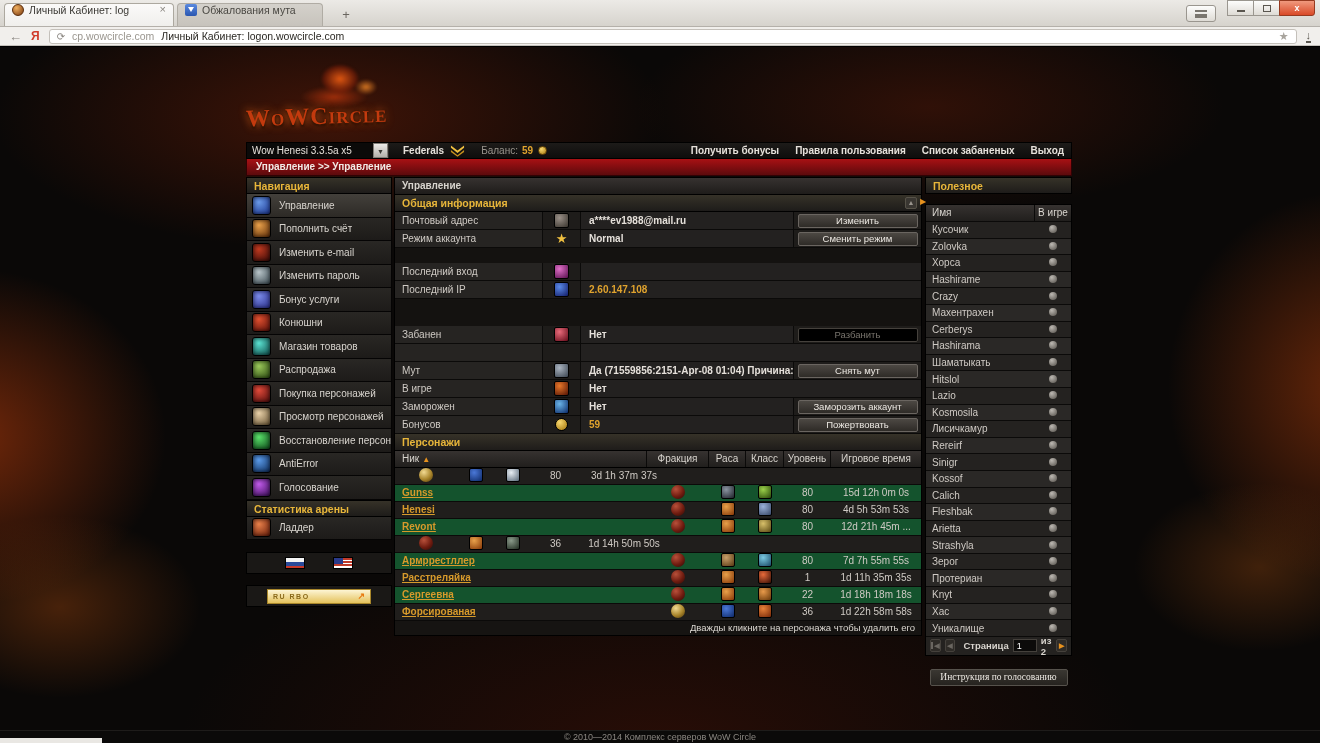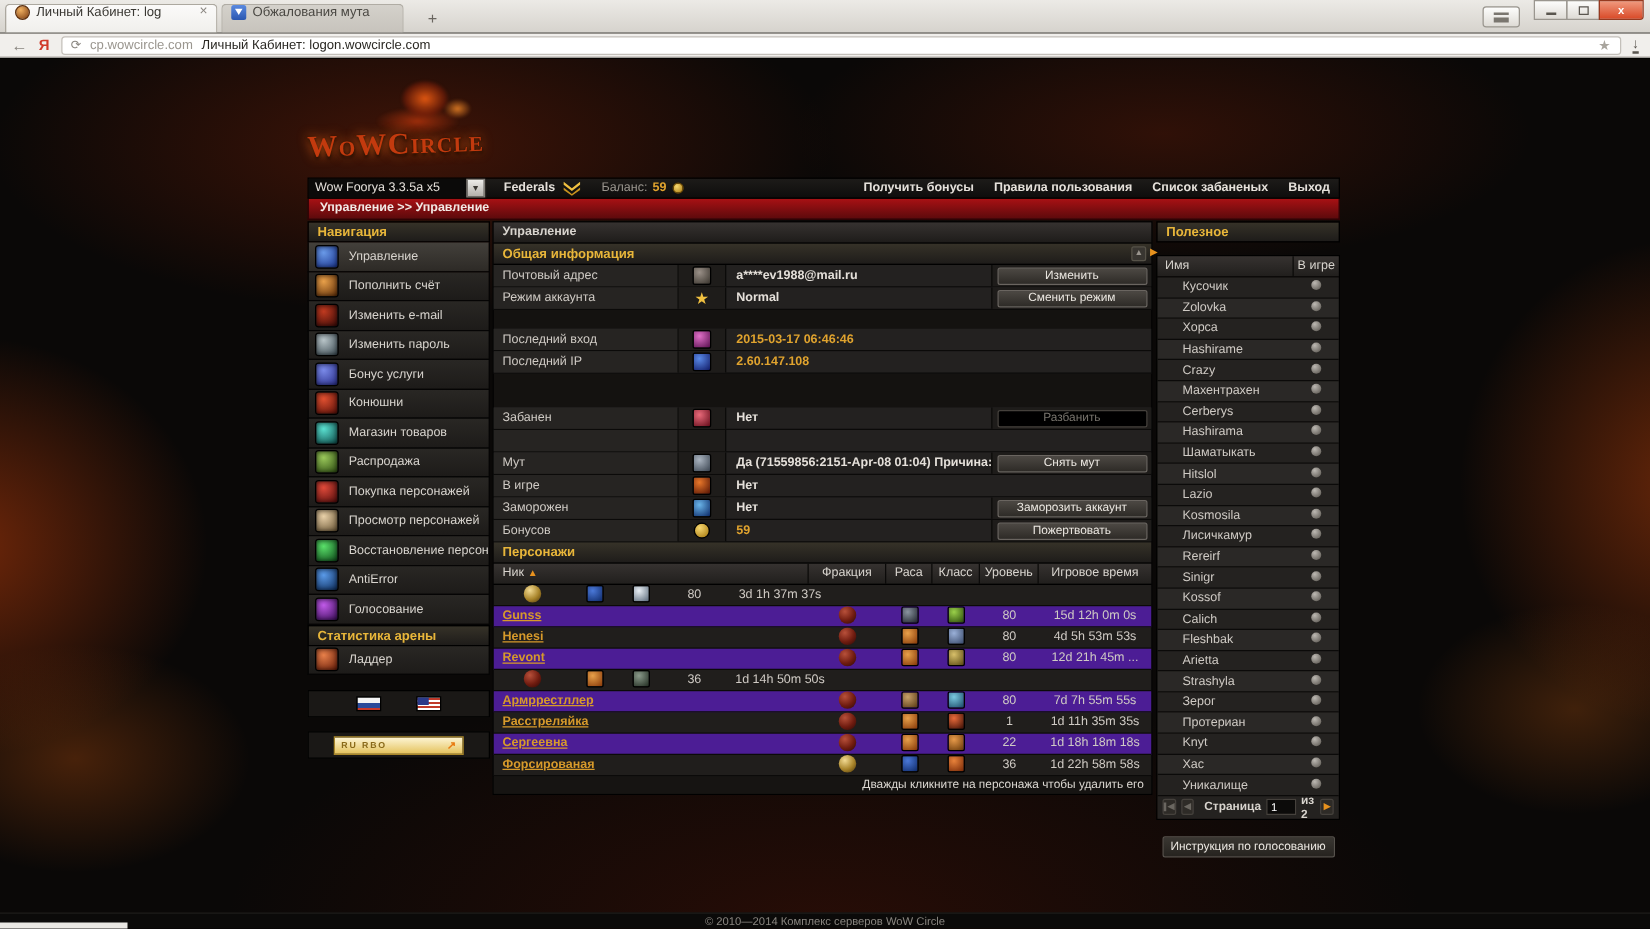--- a/index.html
+++ b/index.html
@@ -113,47 +113,47 @@
 .acct-spacer{background:transparent}
 
 
 .char-hdr{display:flex;height:17px;background:linear-gradient(#363230,#211f1d);border-bottom:1px solid #000;font-size:10px;color:#d8d4ce}
 .ch{line-height:16px;border-right:1px solid #0b0a09;text-align:center;overflow:hidden;white-space:nowrap}
 .ch-name{flex:1;text-align:left;padding-left:7px}
 .ch-fac{width:62px;flex:none}.ch-race{width:37px;flex:none}.ch-cls{width:38px;flex:none}.ch-lvl{width:47px;flex:none}
 .ch-time{width:90px;flex:none;border-right:none}
 .sort-arrow{color:#e8921e;font-size:8px;margin-left:3px}
 .char-row{display:flex;height:17px;align-items:center;border-bottom:1px solid #0b0a09;background:#201e1c;font-size:10px;color:#cfcac4}
-.char-row.alt{background:#4c1d95}
+.char-row.alt{background:#14532d}
 .char-row .ch{border-right:none;line-height:16px}
 .char-link{color:#d79a2b;font-weight:bold;text-decoration:underline;cursor:pointer}
 .fac-ico{width:14px;height:14px;border-radius:50%;display:inline-block;vertical-align:-3px}
 .fac-alliance{background:radial-gradient(circle at 35% 30%,#f2da92,#a8842a 55%,#483208)}
 .fac-horde{background:radial-gradient(circle at 35% 30%,#b8503a,#701c10 55%,#280805)}
 .cicon{width:14px;height:14px;border-radius:2px;border:1px solid #000;display:inline-block;vertical-align:-3px}
 .char-note{height:14px;line-height:13px;text-align:right;padding-right:6px;font-size:9.5px;color:#dcd8d2;background:#161412}
 
 
 #useful-box{margin-top:10px;border:1px solid #000}
 .u-hdr{display:flex;height:17px;background:linear-gradient(#363230,#211f1d);font-size:10px;color:#d8d4ce;border-bottom:1px solid #0b0a09}
 .u-name-h{flex:1;padding-left:6px;line-height:16px;border-right:1px solid #0b0a09}
 .u-game-h{width:36px;text-align:center;line-height:16px;flex:none}
 .u-row{display:flex;height:16.6px;align-items:center;background:#242220;border-bottom:1px solid #0b0a09;font-size:10px;color:#cfcac4}
 .u-row.alt{background:#2a2826}
-.u-name{flex:1;padding-left:20px;overflow:hidden;white-space:nowrap}
+.u-name{flex:1;padding-left:6px;overflow:hidden;white-space:nowrap}
 .u-orbc{width:36px;text-align:center;flex:none}
 .u-orb{width:8px;height:8px;border-radius:50%;background:radial-gradient(circle at 35% 30%,#bcb8b2,#524e48);display:inline-block}
 .u-pg{display:flex;align-items:center;height:18px;background:#242220;padding:0 4px;gap:4px;font-size:9.5px;color:#d8d4ce;font-weight:bold}
 .pg-btn{width:16px;height:13px;background:#2e2b27;border:1px solid #45413c;color:#6a6660;font-size:7px;line-height:11px;text-align:center;border-radius:2px;cursor:pointer}
 .pg-btn.first span{border-left:2px solid #6a6660;padding-left:1px}
 .pg-btn.next{color:#e8921e;margin-left:auto}
 .pg-label{margin-left:4px}
 .pg-input{width:24px;height:13px;background:#0c0b0a;border:1px solid #45413c;color:#fff;font-size:9px;padding-left:3px;font-family:inherit}
 .instr-wrap{margin-top:13px;display:flex;justify-content:center}
-.instr-btn{font-family:Liberation Sans, sans-serif;width:138px;height:17px;font-size:9.5px;color:#ece8e2;background:linear-gradient(#3a3732,#26231f);border:1px solid #56524c;border-radius:2px;cursor:pointer}
+.instr-btn{font-family:Liberation Serif, serif;width:138px;height:17px;font-size:9.5px;color:#ece8e2;background:linear-gradient(#3a3732,#26231f);border:1px solid #56524c;border-radius:2px;cursor:pointer}
 .panel-handle{position:absolute;left:-5px;top:20px;color:#e8921e;font-size:8px}
 
 #pagefooter{position:absolute;left:0;right:0;top:683px;height:13px;background:#0b0a09;border-top:1px solid #1e1c1a;text-align:center;font-size:9px;color:#8a8680;line-height:13px}
 #taskbar-frag{position:absolute;left:0;bottom:0;width:102px;height:5px;background:#e9e7e3}
 </style>
 </head>
 <body>
 
 <div id="screen">
 
@@ -195,21 +195,21 @@
 
   <div id="page">
     <div id="content">
 
       <div id="logo">
         <div class="logo-text">WoWCircle</div>
       </div>
 
       <div id="topbar">
         <div class="server-select">
-          <span class="sel-label">Wow Foorya 3.3.5a x5</span>
+          <span class="sel-label">Wow Henesi 3.3.5a x5</span>
           <span class="sel-arrow">▼</span>
         </div>
         <span class="acct-nm">Federals</span>
         <span class="chev">
           <svg width="15" height="12" viewBox="0 0 16 12">
               <path d="M1 0 l7 5.5 7-5.5 v2.5 l-7 5.5 -7-5.5z" fill="#f0c040"></path>
               <path d="M1 5 l7 5.5 7-5.5 v2 l-7 5 -7-5z" fill="#c8921e"></path>
             </svg>
         </span>
         <span class="balance-label">Баланс:</span>
@@ -326,21 +326,20 @@
                 <div class="acct-btnc">
                   <button class="btn">Сменить режим</button>
                 </div>
               </div>
               <div class="acct-spacer" style="height: 15px;"></div>
               <div class="acct-row">
                 <div class="acct-label">Последний вход</div>
                 <div class="acct-icoc">
                   <span class="ico-sq" style="background: radial-gradient(circle at 35% 30%, rgb(224, 112, 200), rgb(86, 14, 76));"></span>
                 </div>
-                <div class="acct-value orange">2015-03-17 06:46:46</div>
               </div>
               <div class="acct-row">
                 <div class="acct-label">Последний IP</div>
                 <div class="acct-icoc">
                   <span class="ico-sq" style="background: radial-gradient(circle at 35% 30%, rgb(90, 138, 232), rgb(16, 26, 102));"></span>
                 </div>
                 <div class="acct-value orange">2.60.147.108</div>
               </div>
               <div class="acct-spacer" style="height: 27px;"></div>
               <div class="acct-row">

